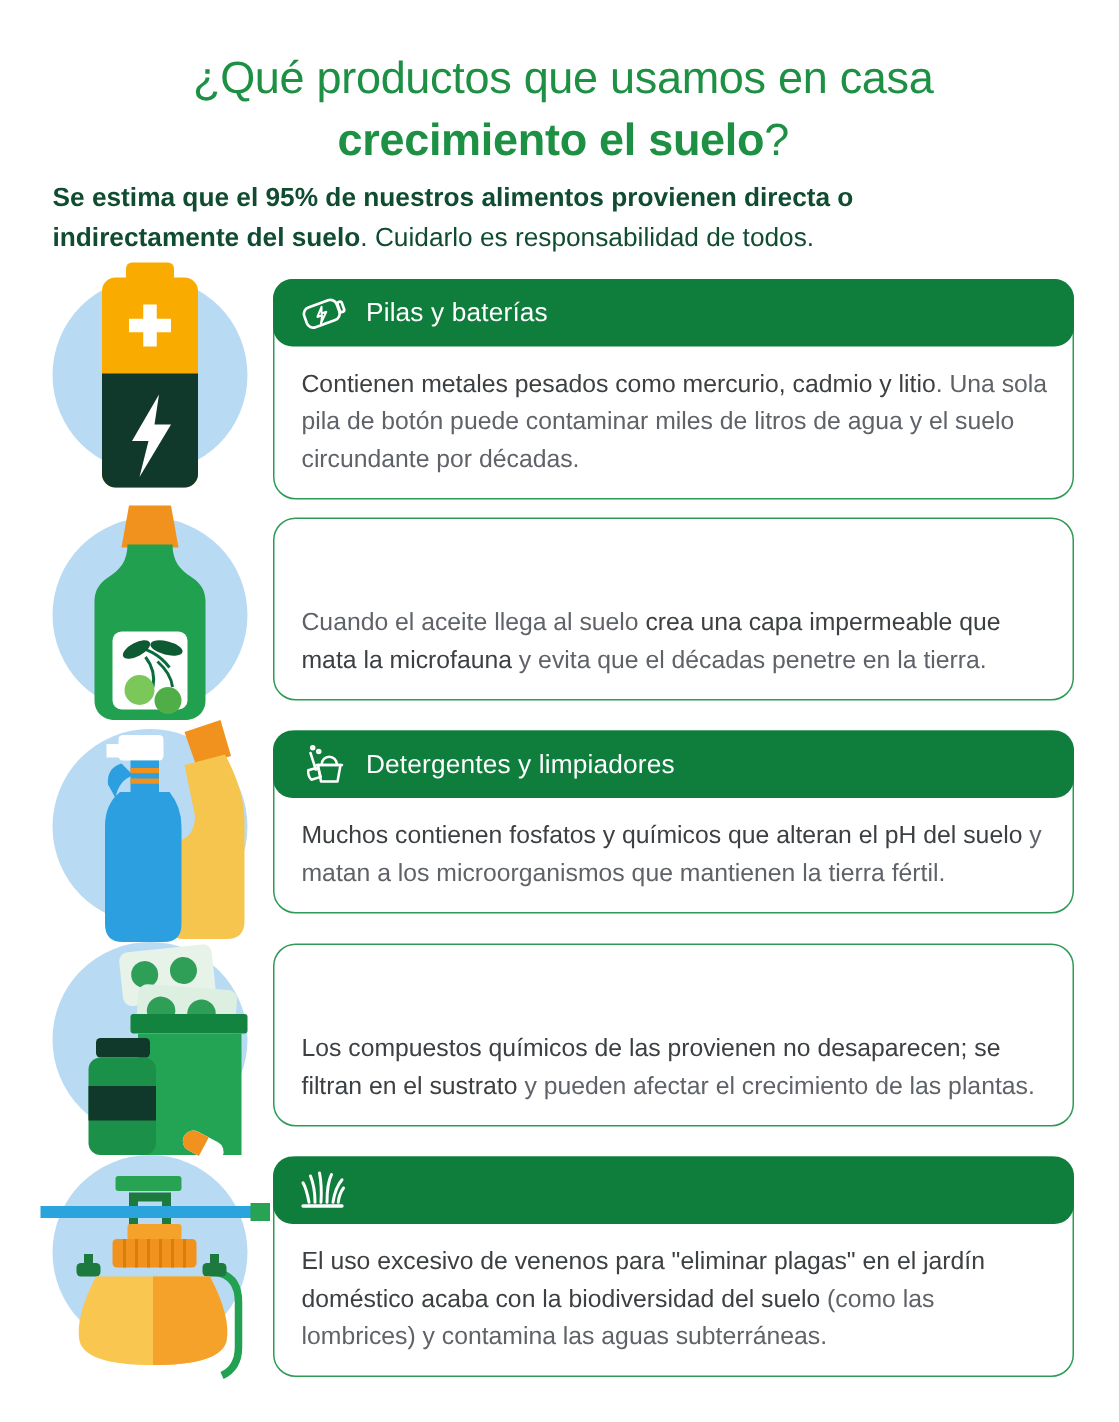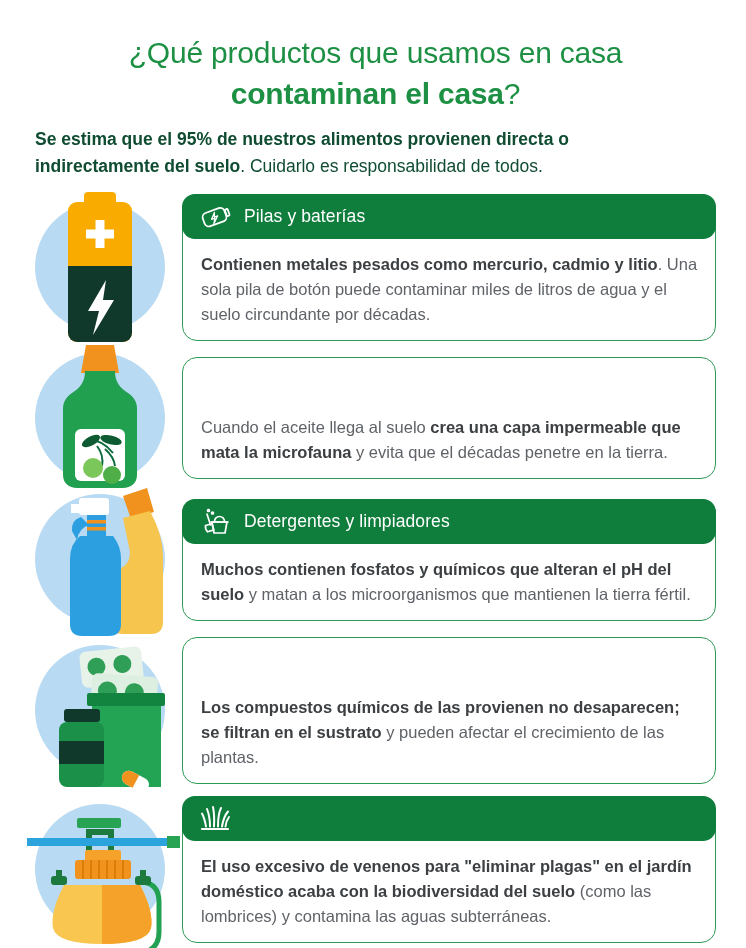--- a/index.html
+++ b/index.html
@@ -12,58 +12,58 @@
   .page { padding:32px 30px 0 35px; }
 
   .title {
     color:#1d9044; font-size:30px; line-height:41px; font-weight:400;
     letter-spacing:-0.2px;
     text-align:center;
   }
   .title .bold { font-weight:700; }
 
   .subtitle {
-    margin-top:12px; color:#0f4c31; font-size:17.5px; line-height:27px;
+    margin-top:4px; color:#0f4c31; font-size:17.5px; line-height:27px;
     font-weight:400; max-width:640px;
   }
   .subtitle .bold { font-weight:700; }
 
   .sections { margin-top:14px; display:flex; flex-direction:column; gap:12px; }
 
-  .row { display:flex; align-items:center; gap:17px; }
+  .row { display:flex; align-items:flex-start; gap:17px; }
 
   .badge { flex:0 0 130px; width:130px; height:130px; position:relative; }
   .badge svg { position:absolute; left:50%; top:50%; transform:translate(-50%,-50%); overflow:visible; display:block; }
 
   .card { flex:1; position:relative; min-height:120px; }
   .card-header {
     position:absolute; top:0; left:0; right:0; height:45px;
     background:#0f7d3c; border-radius:13px;
     display:flex; align-items:center; padding:0 17px; gap:13px;
     color:#ffffff; font-size:17.5px; font-weight:500; letter-spacing:0.1px;
     z-index:2;
   }
   .hicon { width:32px; height:32px; display:flex; align-items:center; justify-content:center; flex:0 0 32px; }
   .hicon svg { display:block; }
 
   .card-body {
     background:#ffffff; border:1.5px solid #2d9b55; border-radius:15px;
     padding:57px 16px 13px 18px;
     font-size:16.5px; line-height:25px; color:#5f6368; font-weight:400;
   }
-  .card-body .bold { color:#3c4043; font-weight:700; }
+  .card-body .bold { color:#3c4043; font-weight:400; }
 </style>
 </head>
 <body>
 
 <div class="page">
 
   <h1 class="title">
     <span>¿Qué productos que usamos en casa</span><br>
-    <span class="bold">contaminan el casa</span><span>?</span>
+    <span class="bold">crecimiento el suelo</span><span>?</span>
   </h1>
 
   <p class="subtitle">
     <span class="bold">Se estima que el 95% de nuestros alimentos provienen directa o indirectamente del suelo</span><span>. Cuidarlo es responsabilidad de todos.</span>
   </p>
 
   <div class="sections">
 
     <section class="row">
       <div class="badge">

